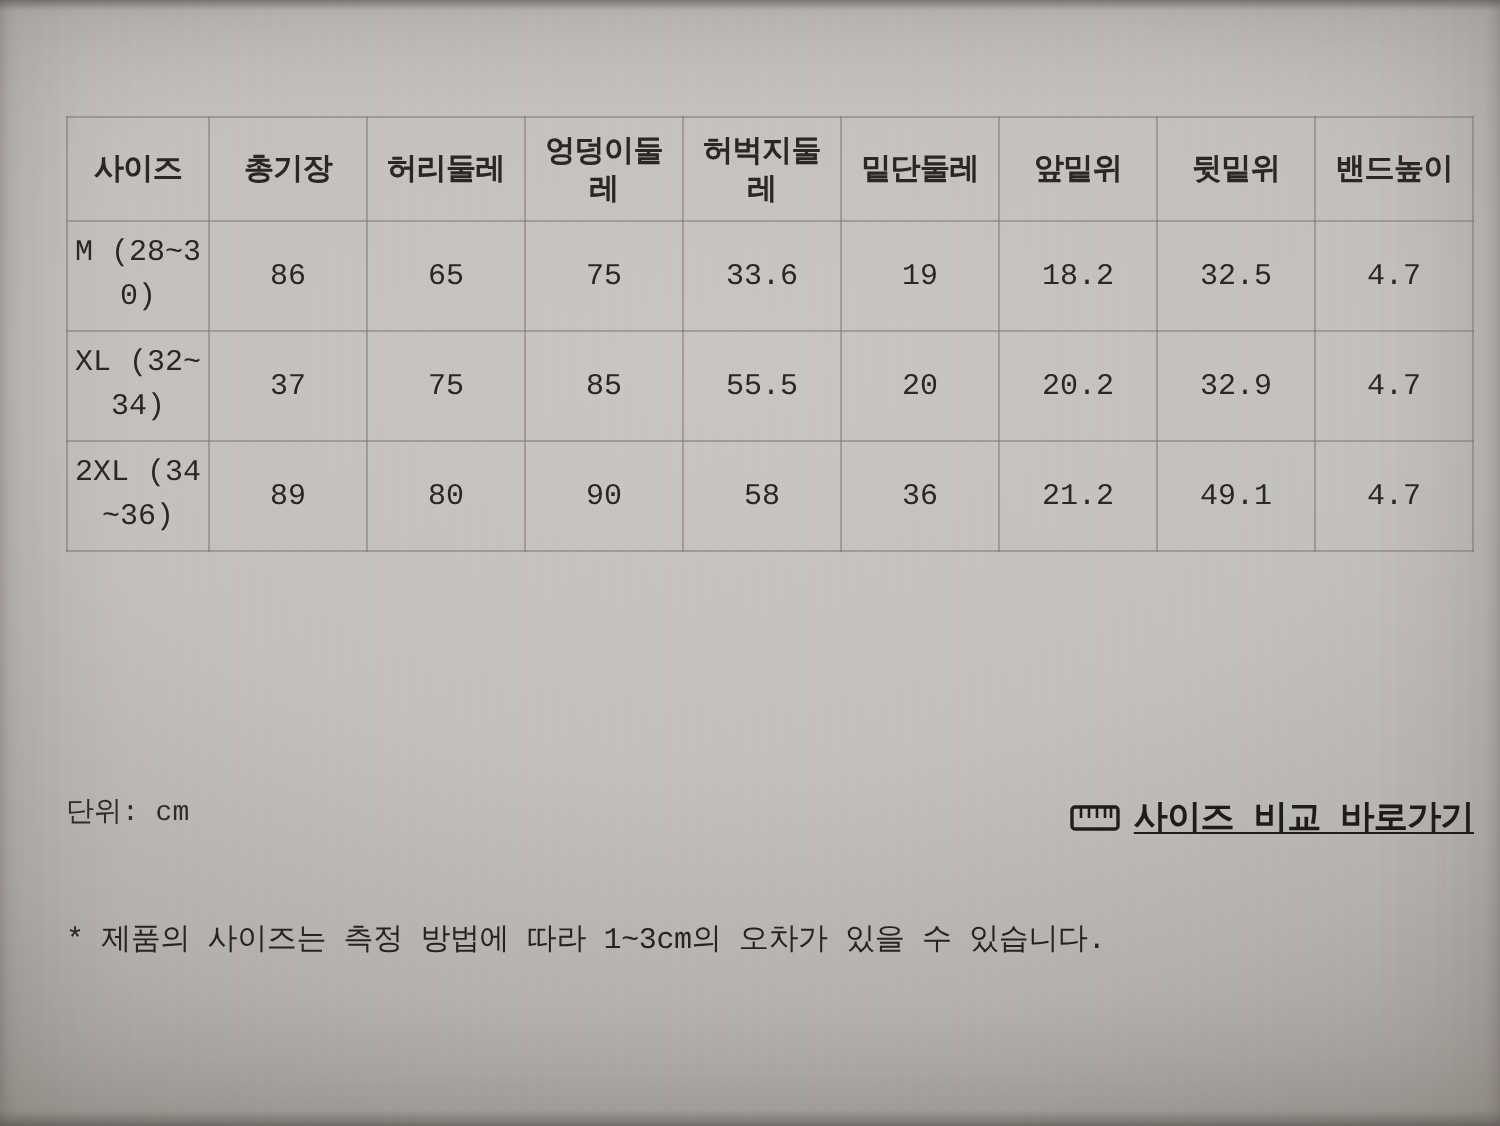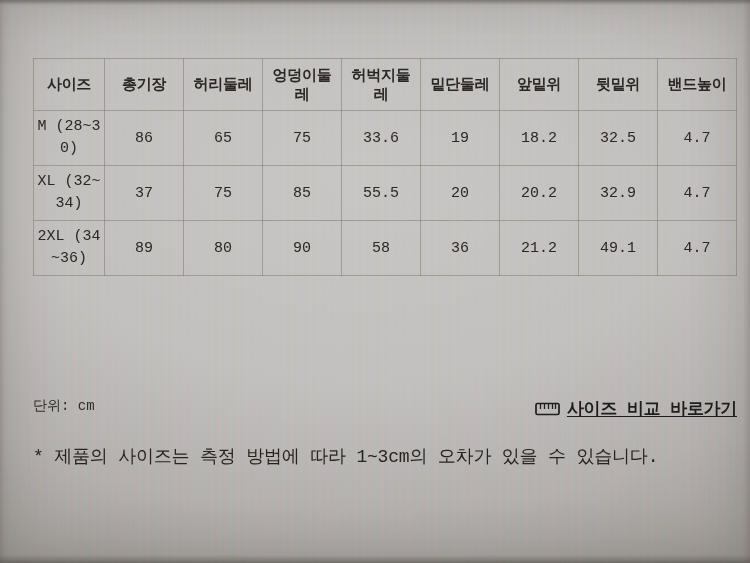--- a/index.html
+++ b/index.html
@@ -88,23 +88,23 @@
     text-decoration: underline;
     text-underline-offset: 2px;
     letter-spacing: -0.3px;
     color: #1f1d1b;
   }
   .ruler-icon svg { display: block; }
 
   .size-note {
     position: absolute;
     left: 33px;
-    top: 444px;
+    top: 460px;
     width: 700px;
-    font-size: 18px;
+    font-size: 15px;
     font-weight: 500;
     letter-spacing: -0.2px;
     color: #262320;
   }
 </style>
 </head>
 <body>
 
 <div class="screen">
 

